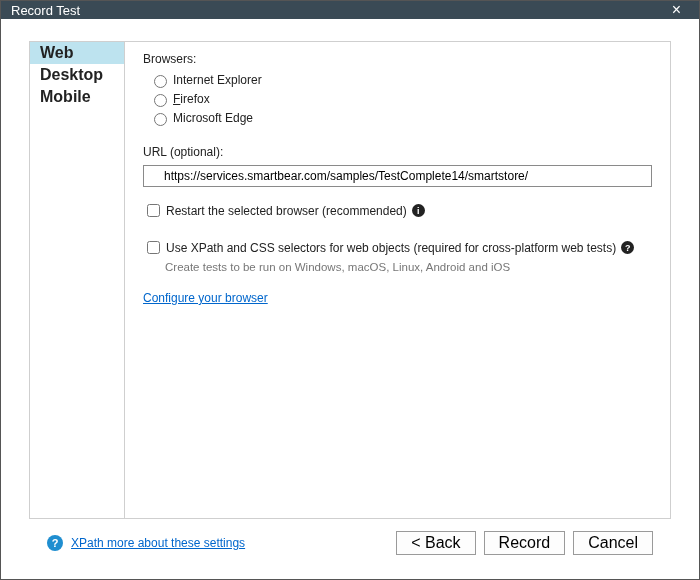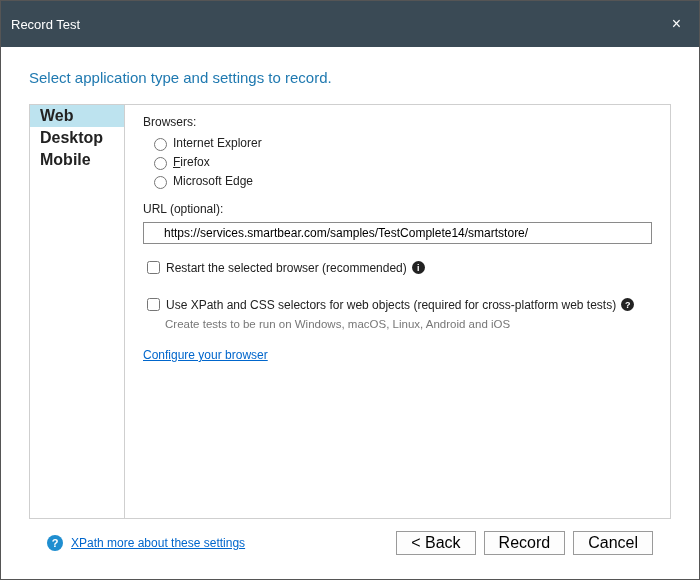--- a/index.html
+++ b/index.html
@@ -1,18 +1,18 @@
 <!DOCTYPE html>
 <html><head>
 <meta charset="utf-8">
 <style>
   * { box-sizing: border-box; }
   html, body { margin:0; padding:0; font-family: "Segoe UI", Tahoma, Arial, sans-serif; font-size:12px; color:#222; background:#fff; }
   .window { width:700px; height:580px; border:1px solid #555; display:flex; flex-direction:column; }
-  .titlebar { background:#3a4a55; color:#fff; height:46px; display:flex; align-items:center; justify-content:space-between; padding:0 10px; }
+  .titlebar { background:#3a4a55; color:#fff; height:18px; display:flex; align-items:center; justify-content:space-between; padding:0 10px; }
   .titlebar .title { font-size:13px; }
   .titlebar .close { cursor:pointer; font-size:16px; line-height:1; padding:4px 8px; }
   .body { flex:1; padding:22px 28px 10px 28px; display:flex; flex-direction:column; }
   .heading { color:#1f79b0; font-size:15px; margin-bottom:18px; }
   .panel { flex:1; border:1px solid #cfcfcf; display:flex; overflow:hidden; }
   .tabs { width:95px; border-right:1px solid #cfcfcf; background:#fff; }
   .tab { padding:2px 10px; cursor:pointer; font-size:16px; font-weight:bold; }
   .tab.selected { background:#bde3ef; }
   .content { flex:1; padding:10px 18px 10px 18px; overflow:auto; }
   .label { margin-bottom:6px; }
@@ -24,35 +24,34 @@
   .check-row input { margin-right:6px; }
   .info-icon, .help-icon { display:inline-flex; align-items:center; justify-content:center; width:13px; height:13px; border-radius:50%; background:#222; color:#fff; font-size:9px; font-weight:bold; margin-left:5px; font-style:normal; }
   .subtext { color:#777; margin-left:22px; margin-top:2px; font-size:11.5px; }
   .link { color:#0066cc; text-decoration:underline; cursor:pointer; display:inline-block; }
   .footer { padding:12px 18px 14px 18px; display:flex; align-items:center; }
   .footer-left { display:flex; align-items:center; gap:8px; flex:1; }
   .help-circle { width:16px; height:16px; border-radius:50%; background:#1f8ed0; color:#fff; display:flex; align-items:center; justify-content:center; font-weight:bold; font-size:11px; }
   .footer-buttons { display:flex; gap:8px; }
   .btn { min-width:78px; height:24px; border:1px solid #9a9a9a; background:#fdfdfd; cursor:pointer; font-size:16px; font-family:inherit; padding:2px 14px; }
   .underline-first::first-letter { text-decoration:underline; }
-  .url-block { }
+  .url-block { margin-top:6px; }
 </style>
 </head>
 <body>
 
 <div class="window">
 
   <div class="titlebar">
     <span class="title">Record Test</span>
     <span class="close">×</span>
   </div>
 
   <div class="body">
 
-    <div class="heading">Select application type and settings to record.</div>
 
     <div class="panel">
 
       <div class="tabs">
         <div class="tab selected">Web</div>
         <div class="tab">Desktop</div>
         <div class="tab">Mobile</div>
       </div>
 
       <div class="content">

